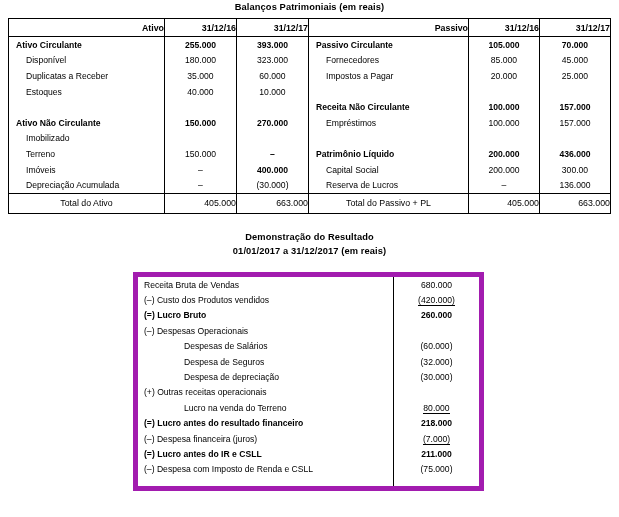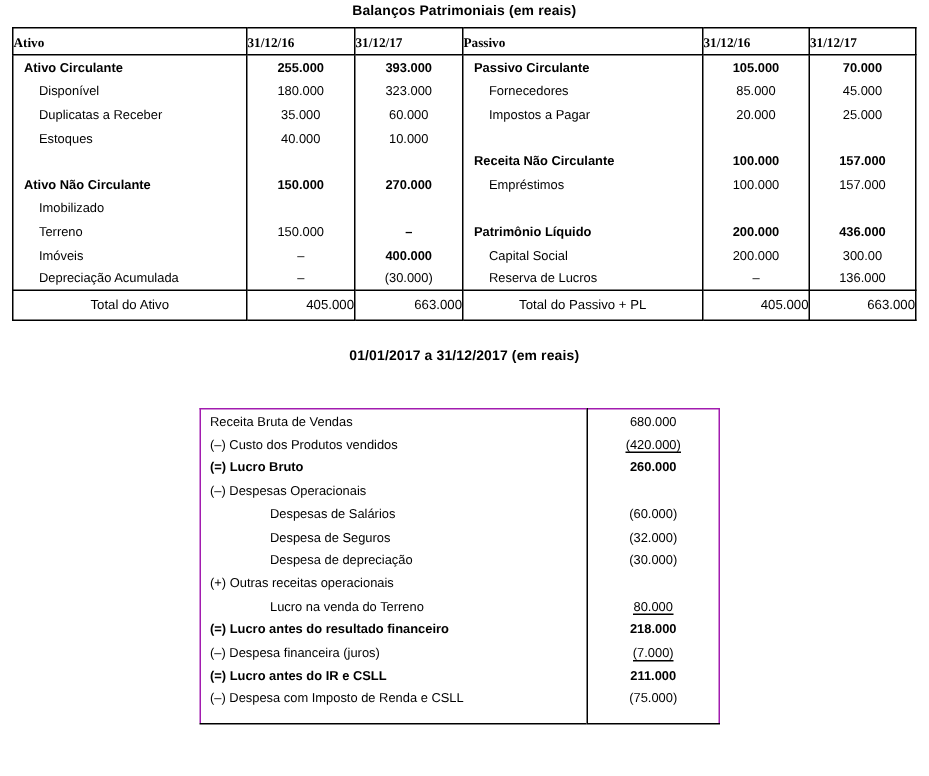--- a/index.html
+++ b/index.html
@@ -44,25 +44,24 @@
     table-layout: fixed;
     font-size: 8.6px;
   }
   #bp-table td, #bp-table th {
     border: 1px solid #000000;
     padding: 0;
     vertical-align: middle;
     font-weight: normal;
   }
   #bp-table .hd {
-    text-align: left;
+    text-align: right;
     font-weight: bold;
     height: 17px;
     font-size: 8.8px;
-    font-family: Liberation Serif, serif;
   }
   
   .cw-lbl  { width: 156px; }
   .cw-num  { width: 72px; }
   .cw-lbl2 { width: 160px; }
   .cw-num2 { width: 71px; }
 
   
   .blk {
     display: block;
@@ -99,21 +98,21 @@
   #dre-table {
     position: absolute;
     left: 133px;
     top: 272px;
     width: 346px;
     border-collapse: collapse;
     table-layout: fixed;
     font-size: 8.6px;
   }
   #dre-table td { padding: 0; border: 0; vertical-align: middle; }
-  #dre-outer { border: 1px solid #a21caf; margin-left: 32px; }
+  #dre-outer { border: 5px solid #a21caf; margin-left: 32px; }
   .dre-col-lbl { width: 258px; }
   .dre-col-val { width: 88px; border-left: 1px solid #000000 !important; }
 
   .dre-body .dr {
     display: flex;
     height: 15.4px;
     align-items: center;
   }
   .dre-lbl-txt { padding-left: 6px; white-space: nowrap; }
   .dre-lbl-txt.ind { padding-left: 46px; }
@@ -375,20 +374,21 @@
       <td class="total-num">405.000</td>
       <td class="total-num">663.000</td>
       <td class="total-lbl">Total do Passivo + PL</td>
       <td class="total-num">405.000</td>
       <td class="total-num">663.000</td>
     </tr>
   </tbody>
 </table>
 
 <div id="dre-title-block">
+  <div class="doc-title">Demonstração do Resultado</div>
   <div class="doc-title">01/01/2017 a 31/12/2017 (em reais)</div>
 </div>
 
 <table id="dre-table">
   <colgroup>
       <col class="dre-col-lbl">
       <col class="dre-col-val">
     </colgroup>
   <tbody>
     <tr id="dre-outer">

